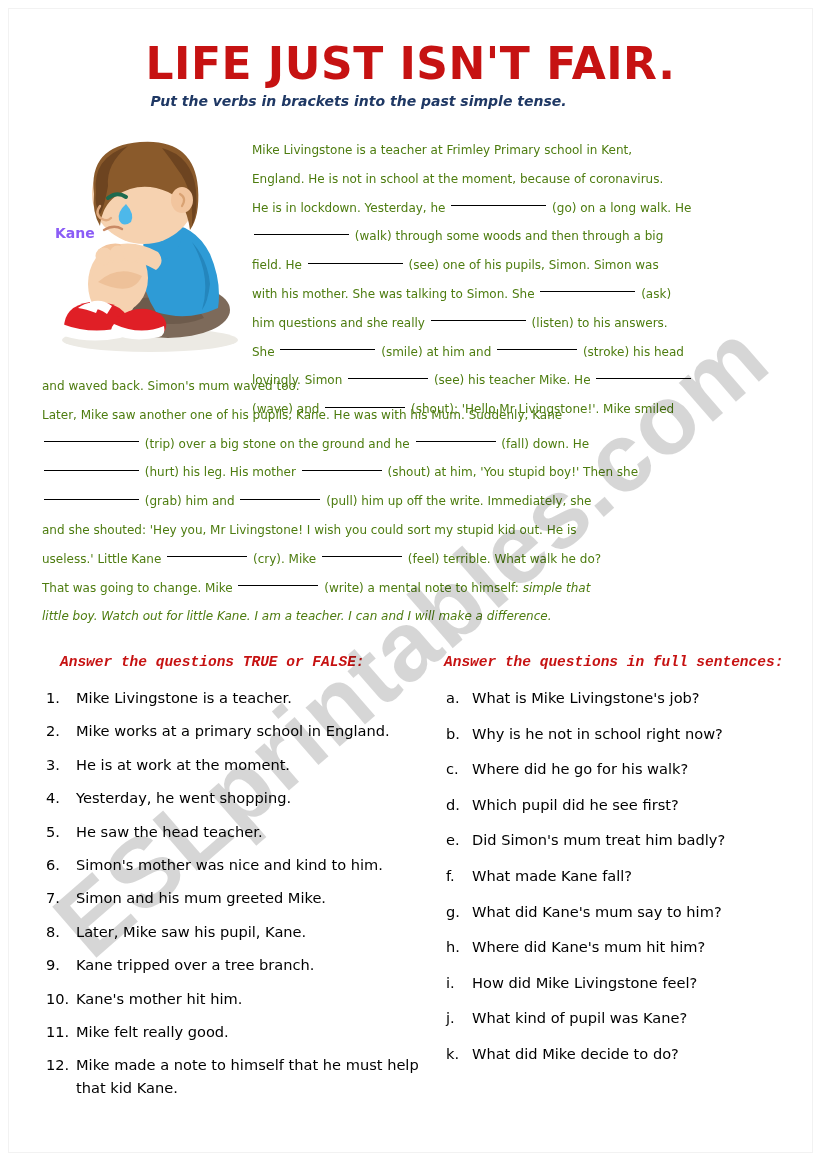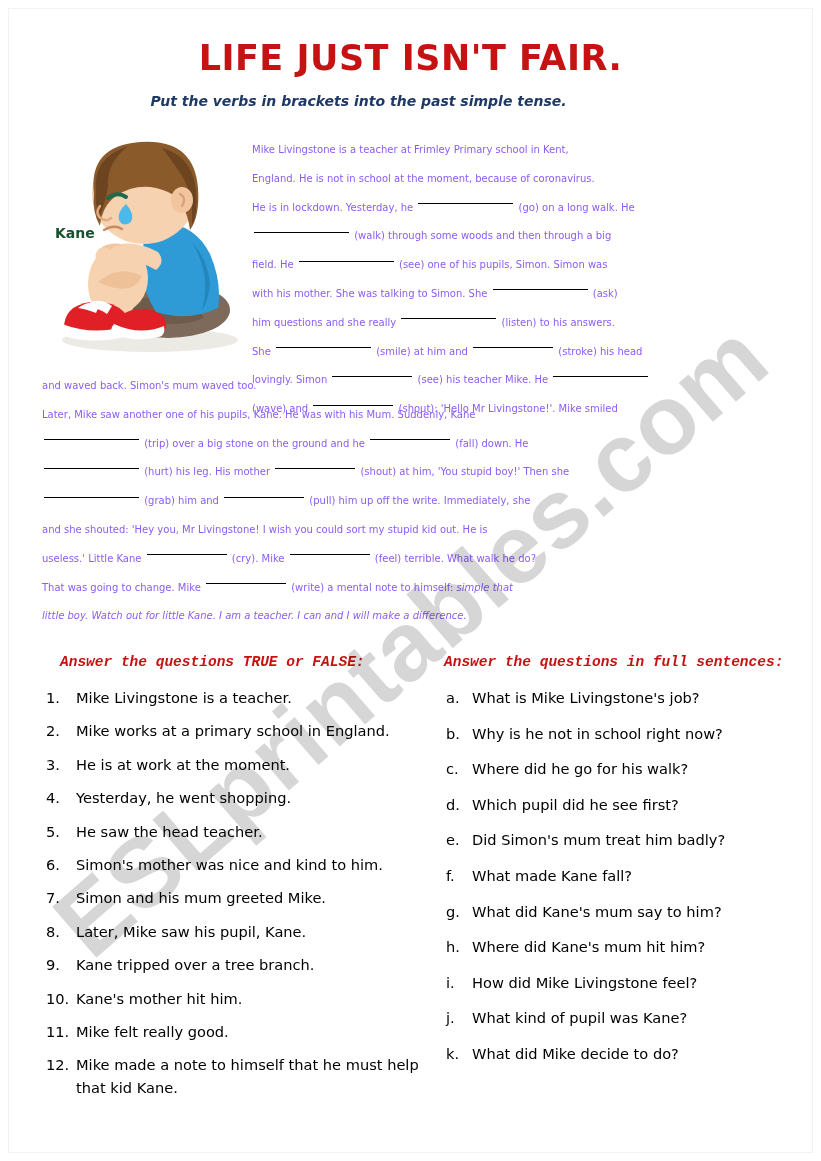--- a/index.html
+++ b/index.html
@@ -49,21 +49,21 @@
   
   .title {
     position: absolute;
     left: 0;
     top: 38px;
     width: 821px;
     text-align: center;
     color: #c61212;
     font-family: "DejaVu Sans", sans-serif;
     font-weight: bold;
-    font-size: 35px;
+    font-size: 44px;
     letter-spacing: 0.5px;
     z-index: 2;
   }
   .subtitle {
     position: absolute;
     left: 0;
     top: 93px;
     width: 717px;
     text-align: center;
     color: #1f3864;
@@ -84,43 +84,43 @@
     z-index: 2;
   }
   .illustration svg { display: block; width: 200px; height: 230px; }
   .kane-label {
     position: absolute;
     left: 55px;
     top: 225px;
     font-family: "DejaVu Sans", sans-serif;
     font-weight: bold;
     font-size: 14px;
-    color: #14532d;
+    color: #8b5cf6;
     z-index: 4;
   }
 
   
   .story-top {
     position: absolute;
     left: 252px;
     top: 136px;
     width: 518px;
     z-index: 2;
   }
   .story-bottom {
     position: absolute;
     left: 42px;
     top: 372px;
     width: 730px;
     z-index: 2;
   }
   .story-line {
     font-family: "DejaVu Sans", sans-serif;
-    font-size: 10px;
-    color: #8b5cf6;
+    font-size: 12px;
+    color: #4d7c0f;
     line-height: 28.8px;
     white-space: nowrap;
   }
   .blank {
     display: inline-block;
     border-bottom: 1.6px solid #000;
     height: 0.95em;
     vertical-align: baseline;
     margin: 0 2px;
   }

